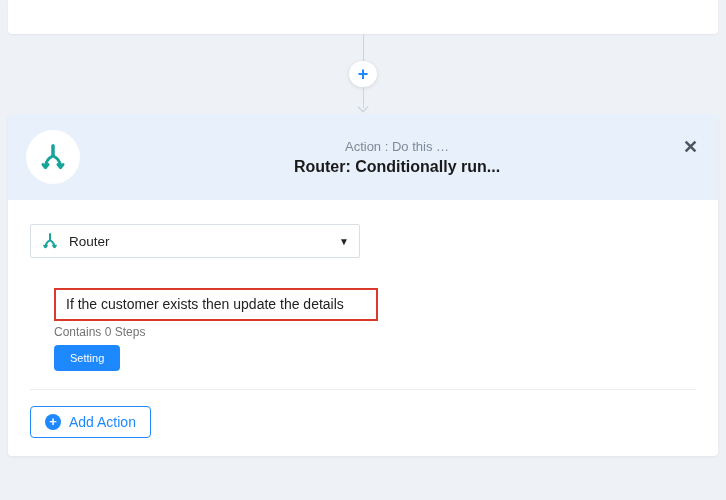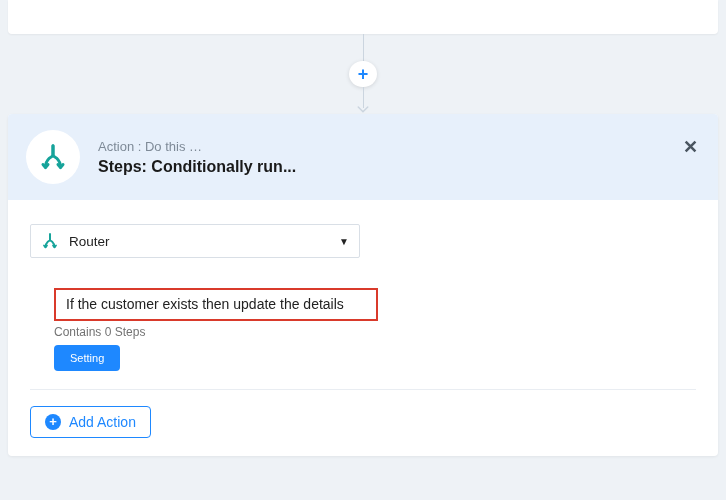--- a/index.html
+++ b/index.html
@@ -70,20 +70,21 @@
     box-shadow: 0 1px 3px rgba(0,0,0,0.06);
     margin: 0 2px;
     overflow: hidden;
   }
   .card-header {
     background: #e7f0fb;
     padding: 16px 22px 16px 18px;
     display: flex;
     align-items: center;
     position: relative;
+    text-align: center;
   }
   .app-circle {
     width: 54px;
     height: 54px;
     border-radius: 50%;
     background: #fff;
     display: flex;
     align-items: center;
     justify-content: center;
     margin-right: 18px;
@@ -237,21 +238,21 @@
       <div class="app-circle">
         <svg width="30" height="30" viewBox="0 0 24 24">
           <path d="M12 3 L12 10 C12 12 10 12 9 13 C7 15 6 17 6 20" fill="none" stroke="#16a39a" stroke-width="2.4" stroke-linecap="round"></path>
           <path d="M12 3 L12 10 C12 12 14 12 15 13 C17 15 18 17 18 20" fill="none" stroke="#16a39a" stroke-width="2.4" stroke-linecap="round"></path>
           <path d="M4 18 L6 20.5 L8 18" fill="none" stroke="#16a39a" stroke-width="2.4" stroke-linecap="round" stroke-linejoin="round"></path>
           <path d="M16 18 L18 20.5 L20 18" fill="none" stroke="#16a39a" stroke-width="2.4" stroke-linecap="round" stroke-linejoin="round"></path>
         </svg>
       </div>
       <div class="header-text">
         <div class="header-sub">Action : Do this …</div>
-        <div class="header-title">Steps: Conditionally run...</div>
+        <div class="header-title">Router: Conditionally run...</div>
       </div>
       <div class="close-btn">
         <span>✕</span>
       </div>
     </div>
 
     <div class="card-body">
 
 
       <div class="select-box">

